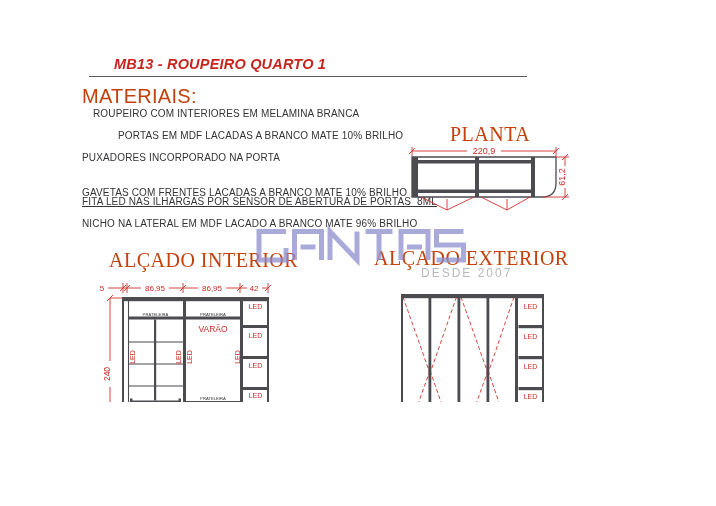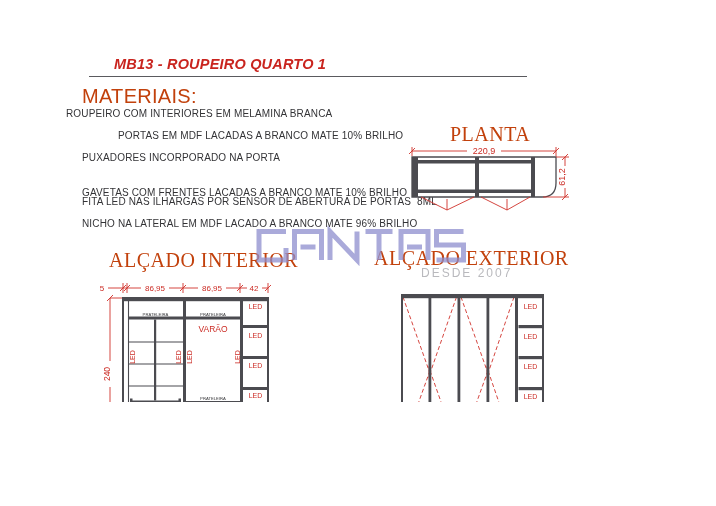--- a/index.html
+++ b/index.html
@@ -26,25 +26,25 @@
 </style>
 </head>
 <body>
 
 <div class="page">
 
   <div class="abs doc-title" style="left:114px;top:56px;">MB13 - ROUPEIRO QUARTO 1</div>
   <div class="abs title-rule" style="left:89px;top:76px;width:438px;"></div>
 
   <div class="abs mat-heading" style="left:82px;top:85px;">MATERIAIS:</div>
-  <div class="abs mat-line" style="left:66px;top:108px;">ROUPEIRO COM INTERIORES EM MELAMINA BRANCA</div>
+  <div class="abs mat-line" style="left:93px;top:108px;">ROUPEIRO COM INTERIORES EM MELAMINA BRANCA</div>
   <div class="abs mat-line" style="left:82px;top:130px;margin-left:36px;">PORTAS EM MDF LACADAS A BRANCO MATE 10% BRILHO</div>
   <div class="abs mat-line" style="left:82px;top:152px;">PUXADORES INCORPORADO NA PORTA</div>
   <div class="abs mat-line" style="left:82px;top:187px;">GAVETAS COM FRENTES LACADAS A BRANCO MATE 10% BRILHO</div>
-  <div class="abs mat-line" style="left:82px;top:196px;">FITA LED NAS ILHARGAS POR SENSOR DE ABERTURA DE PORTAS  8ML</div>
+  <div class="abs mat-line" style="left:82px;top:196px;text-decoration:underline;">FITA LED NAS ILHARGAS POR SENSOR DE ABERTURA DE PORTAS  8ML</div>
   <div class="abs mat-line" style="left:82px;top:218px;">NICHO NA LATERAL EM MDF LACADO A BRANCO MATE 96% BRILHO</div>
 
   <div class="abs draw-title" style="left:450px;top:123px;">PLANTA</div>
   <div class="abs draw-title" style="left:109px;top:249px;">ALÇADO INTERIOR</div>
   <div class="abs draw-title" style="left:374px;top:247px;">ALÇADO EXTERIOR</div>
   <div class="abs wm-sub" style="left:421px;top:266px;">DESDE 2007</div>
 
   <svg width="716" height="506" viewBox="0 0 716 506">
 
     <g>

